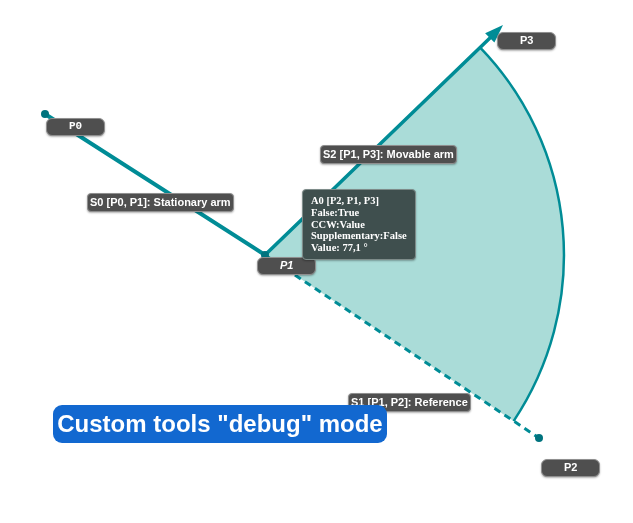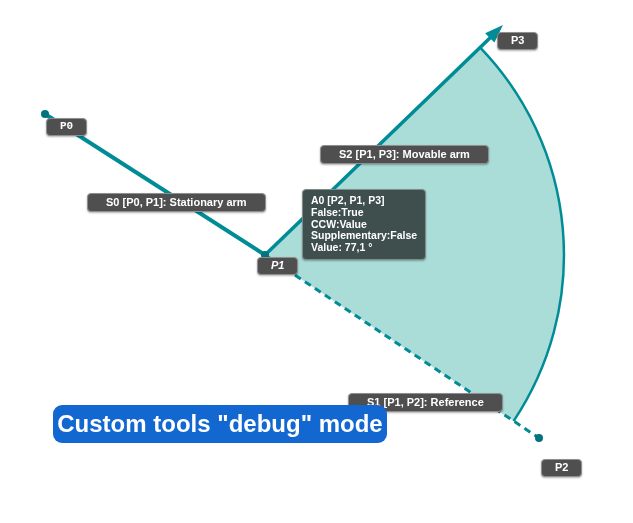--- a/index.html
+++ b/index.html
@@ -18,36 +18,37 @@
   .stage svg{position:absolute;left:0;top:0;}
   .sector{fill:var(--sector);stroke:none;}
   .arc{fill:none;stroke:var(--teal);stroke-width:2.5;}
   .solid-line{stroke:var(--teal);stroke-width:4;stroke-linecap:round;}
   .arm-line{stroke:var(--teal);stroke-width:3.5;stroke-linecap:round;}
   .dashed-line{stroke:var(--teal);stroke-width:3;stroke-dasharray:7 5;}
   .arrowhead{fill:var(--teal);}
   .pt{fill:var(--dot);}
   .lbl{
     position:absolute;background:var(--label-bg);color:#fff;font-weight:bold;
-    font-size:11px;line-height:13px;padding:2px 18px;border-radius:4px;
+    font-size:11px;line-height:13px;padding:2px 2px;border-radius:4px;
     border:1px solid #8f8f8f;box-shadow:0 1px 2px rgba(0,0,0,0.3);white-space:nowrap;
   }
-  .ptlbl{padding:1px 13px 2px;}
+  .ptlbl{padding:1px 22px 2px;border-radius:6px;}
   .p0{left:46px;top:118px;font-family:Liberation Mono, monospace;}
   .p1{left:257px;top:257px;font-style:italic;}
   .p2{left:541px;top:459px;}
   .p3{left:497px;top:32px;}
   .s0{left:87px;top:185px;margin-top:8px;}
   .s2{left:320px;top:145px;}
   .s1{left:348px;top:346px;margin-top:47px;}
   .info-box{
     position:absolute;left:302px;top:189px;background:var(--info-bg);color:#fff;
     font-weight:bold;font-size:10.5px;line-height:11.8px;padding:5px 8px;
     border-radius:4px;border:1px solid #7e8c8a;box-shadow:0 1px 2px rgba(0,0,0,0.3);
     white-space:nowrap;
+    font-family:Liberation Serif, serif;
   }
   .info-box div{margin:0;}
   .banner{
     position:absolute;left:53px;top:405px;width:334px;height:38px;
     background:var(--banner-bg);color:#fff;font-weight:bold;font-size:24px;
     border-radius:9px;display:flex;align-items:center;justify-content:center;
     white-space:nowrap;
   }
 </style>
 </head>

